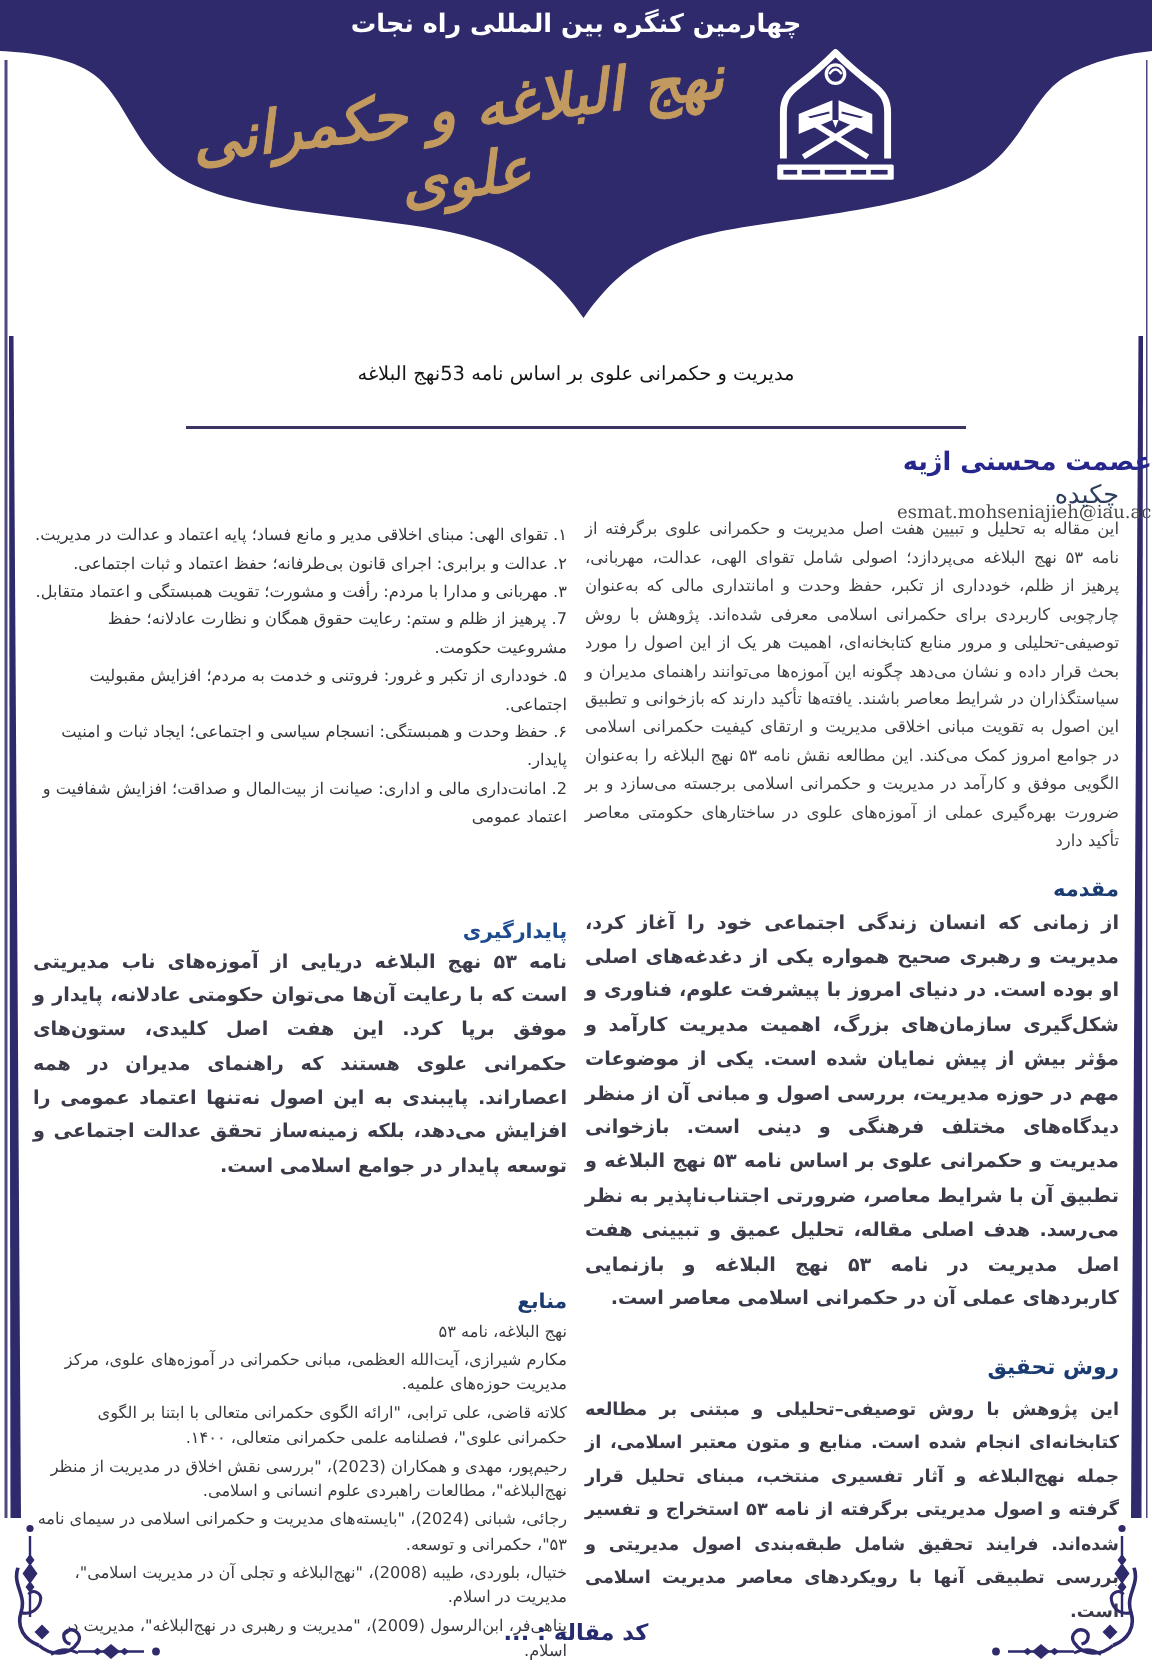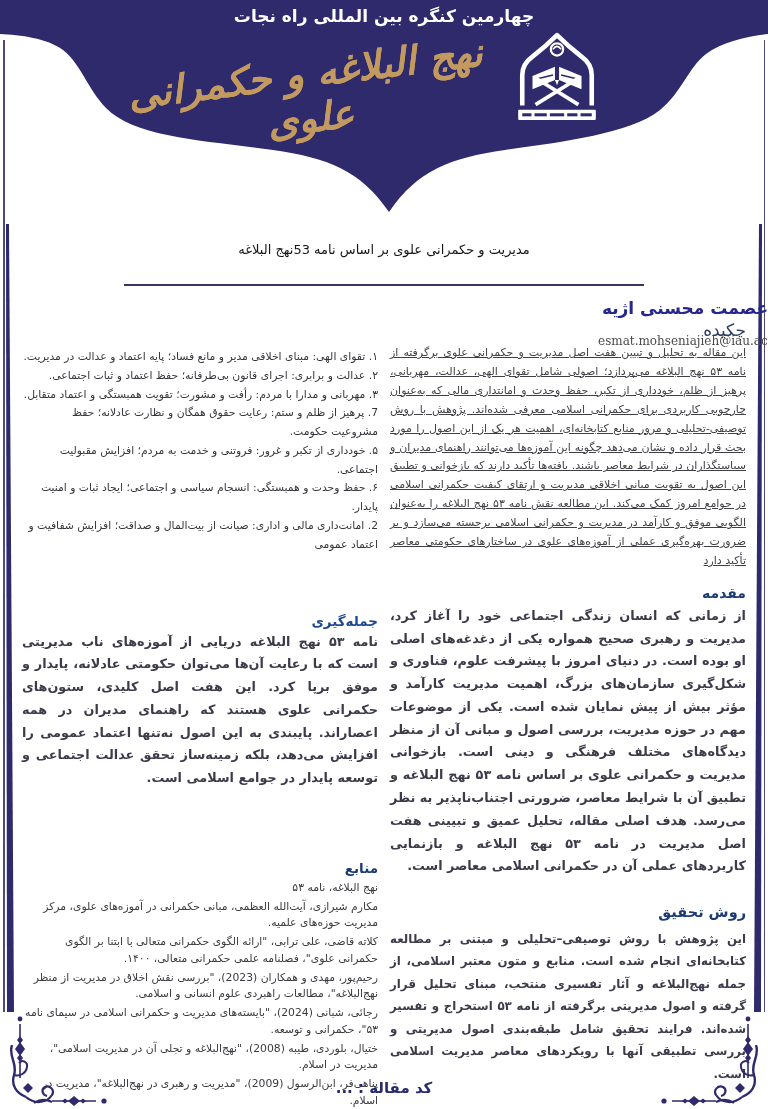--- a/index.html
+++ b/index.html
@@ -35,21 +35,21 @@
   .title-divider{position:absolute;top:284px;left:124px;width:520px;height:2px;background:#3a3563;}
   .author{position:absolute;top:298px;left:0;width:100%;text-align:right;
     font-size:17px;font-weight:bold;color:var(--author);}
   .email{position:absolute;top:334px;left:13px;width:100%;text-align:right;direction:ltr;
     font-family:"DejaVu Serif",serif;font-size:12px;color:#4a4a4a;}
   
   .columns{position:absolute;top:320px;right:22px;left:22px;display:flex;gap:12px;direction:rtl;}
   .col{flex:1 1 0;}
   h2.sec-head{color:var(--heading);}
   .sec-abstract .sec-head{font-size:17px;font-weight:normal;color:#2e3c5e;margin-bottom:4px;}
-  .sec-abstract .sec-body{font-size:11px;line-height:1.72;text-align:justify;color:var(--body-light);text-decoration:underline;}
+  .sec-abstract .sec-body{font-size:11px;line-height:1.72;text-align:justify;color:var(--body-light);}
   .sec-intro{margin-top:14px;} .sec-intro .sec-head{font-size:14px;margin-bottom:4px;}
   .sec-intro .sec-body,.sec-conclusion .sec-body,.sec-results .sec-body{
     font-size:12.8px;line-height:1.78;font-weight:bold;text-align:justify;color:var(--body-dark);}
   .sec-method{margin-top:26px;} .sec-method .sec-head{font-size:14.5px;margin-bottom:8px;}
   .sec-method .sec-body{font-size:11.8px;line-height:1.9;font-weight:bold;text-align:justify;color:var(--body-dark);}
   .principles{margin-top:28px;list-style:none;}
   .principles li{font-size:10.8px;line-height:1.74;text-align:right;color:#35353c;}
   .sec-conclusion{margin-top:58px;} .sec-conclusion .sec-head{font-size:13.5px;color:#1d4b8f;margin-bottom:2px;}
   .sec-references{margin-top:70px;} .sec-references .sec-head{font-size:13.5px;margin-bottom:4px;}
   .references{list-style:none;}
@@ -130,21 +130,21 @@
 
       <li>۱. تقوای الهی: مبنای اخلاقی مدیر و مانع فساد؛ پایه اعتماد و عدالت در مدیریت.</li>
           <li>۲. عدالت و برابری: اجرای قانون بی‌طرفانه؛ حفظ اعتماد و ثبات اجتماعی.</li>
           <li>۳. مهربانی و مدارا با مردم: رأفت و مشورت؛ تقویت همبستگی و اعتماد متقابل.</li>
           <li>7. پرهیز از ظلم و ستم: رعایت حقوق همگان و نظارت عادلانه؛ حفظ مشروعیت حکومت.</li>
           <li>۵. خودداری از تکبر و غرور: فروتنی و خدمت به مردم؛ افزایش مقبولیت اجتماعی.</li>
           <li>۶. حفظ وحدت و همبستگی: انسجام سیاسی و اجتماعی؛ ایجاد ثبات و امنیت پایدار.</li>
           <li>2. امانت‌داری مالی و اداری: صیانت از بیت‌المال و صداقت؛ افزایش شفافیت و اعتماد عمومی</li>
         </ul>
       <div class="sec-conclusion">
-        <h2 class="sec-head">جمله‌گیری</h2>
+        <h2 class="sec-head">پایدار‌گیری</h2>
         <p class="sec-body">نامه ۵۳ نهج البلاغه دریایی از آموزه‌های ناب مدیریتی است که با رعایت آن‌ها می‌توان حکومتی عادلانه، پایدار و موفق برپا کرد. این هفت اصل کلیدی، ستون‌های حکمرانی علوی هستند که راهنمای مدیران در همه اعصاراند. پایبندی به این اصول نه‌تنها اعتماد عمومی را افزایش می‌دهد، بلکه زمینه‌ساز تحقق عدالت اجتماعی و توسعه پایدار در جوامع اسلامی است.</p>
       </div>
       <div class="sec-references">
         <h2 class="sec-head">منابع</h2>
         <ul class="references">
 
         <li>نهج البلاغه، نامه ۵۳</li>
             <li>مکارم شیرازی، آیت‌الله العظمی، مبانی حکمرانی در آموزه‌های علوی، مرکز مدیریت حوزه‌های علمیه.</li>
             <li>کلاته قاضی، علی ترابی، "ارائه الگوی حکمرانی متعالی با ابتنا بر الگوی حکمرانی علوی"، فصلنامه علمی حکمرانی متعالی، ۱۴۰۰.</li>
             <li>رحیم‌پور، مهدی و همکاران (2023)، "بررسی نقش اخلاق در مدیریت از منظر نهج‌البلاغه"، مطالعات راهبردی علوم انسانی و اسلامی.</li>

